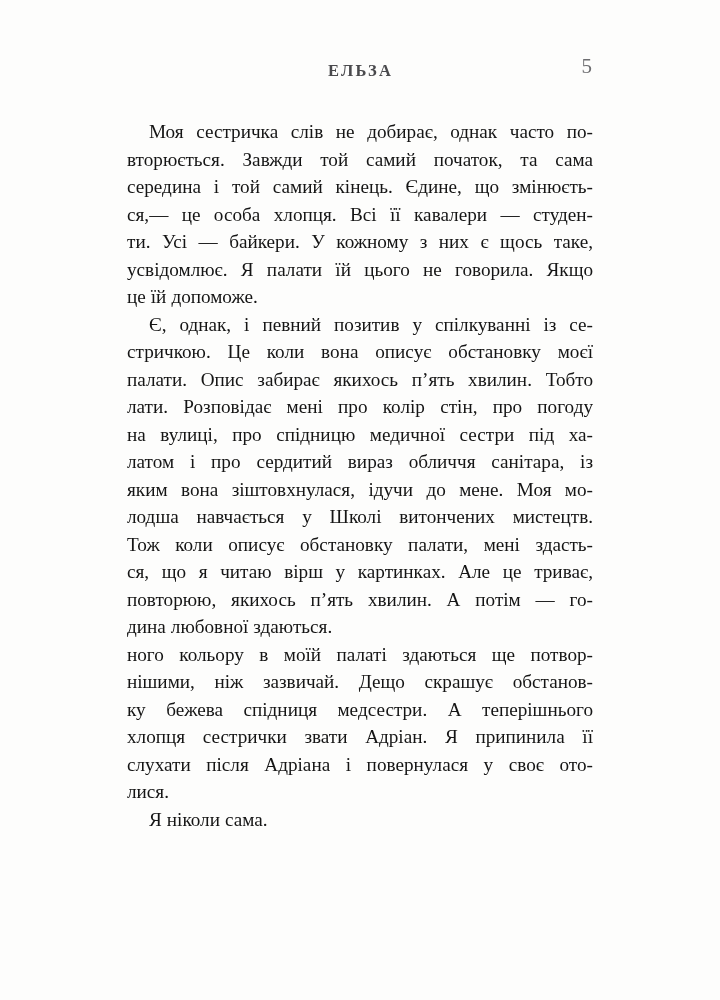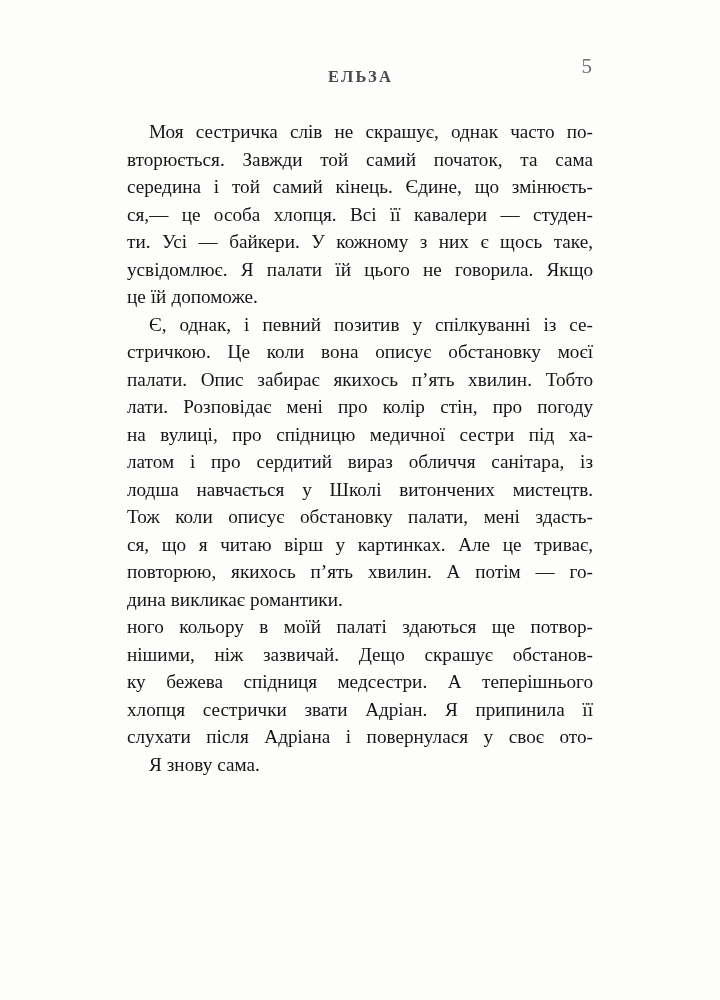--- a/index.html
+++ b/index.html
@@ -28,21 +28,21 @@
     position: absolute;
     top: 58px;
     left: 127px;
     width: 465px;
     height: 26px;
   }
   .head-title {
     position: absolute;
     left: 0;
     right: 0;
-    top: 9px;
+    top: 3px;
     text-align: center;
     font-size: 16.5px;
     letter-spacing: 2.2px;
     color: #4a4a4d;
     font-weight: 700;
     text-indent: 2.2px;
   }
   .head-folio {
     position: absolute;
     right: 0;
@@ -92,49 +92,51 @@
 <div class="page">
 
   <div class="running-head">
     <div class="head-title">ЕЛЬЗА</div>
     <div class="head-folio">5</div>
   </div>
 
   <div class="textblock">
 
     <p class="para">
-      <span class="ln first">Моя сестричка слів не скрашує, однак часто по-</span>
+      <span class="ln first">Моя сестричка слів не добирає, однак часто по-</span>
       <span class="ln">вторюється. Завжди той самий початок, та сама</span>
       <span class="ln">середина і той самий кінець. Єдине, що змінюєть-</span>
       <span class="ln">ся,— це особа хлопця. Всі її кавалери — студен-</span>
       <span class="ln">ти. Усі — байкери. У кожному з них є щось таке,</span>
       <span class="ln">усвідомлює. Я палати їй цього не говорила. Якщо</span>
       <span class="ln last">це їй допоможе.</span>
     </p>
 
     <p class="para">
       <span class="ln first">Є, однак, і певний позитив у спілкуванні із се-</span>
       <span class="ln">стричкою. Це коли вона описує обстановку моєї</span>
       <span class="ln">палати. Опис забирає якихось п’ять хвилин. Тобто</span>
       <span class="ln">лати. Розповідає мені про колір стін, про погоду</span>
       <span class="ln">на вулиці, про спідницю медичної сестри під ха-</span>
       <span class="ln">латом і про сердитий вираз обличчя санітара, із</span>
+      <span class="ln">яким вона зіштовхнулася, ідучи до мене. Моя мо-</span>
       <span class="ln">лодша навчається у Школі витончених мистецтв.</span>
       <span class="ln">Тож коли описує обстановку палати, мені здасть-</span>
       <span class="ln">ся, що я читаю вірш у картинках. Але це триває,</span>
       <span class="ln">повторюю, якихось п’ять хвилин. А потім — го-</span>
-      <span class="ln last">дина викликає романтики.</span>
+      <span class="ln last">дина любовної здаються.</span>
     </p>
 
     <p class="para">
       <span class="ln">ного кольору в моїй палаті здаються ще потвор-</span>
       <span class="ln">нішими, ніж зазвичай. Дещо скрашує обстанов-</span>
       <span class="ln">ку бежева спідниця медсестри. А теперішнього</span>
       <span class="ln">хлопця сестрички звати Адріан. Я припинила її</span>
       <span class="ln">слухати після Адріана і повернулася у своє ото-</span>
+      <span class="ln last">лися.</span>
     </p>
 
     <p class="para">
-      <span class="ln first last">Я знову сама.</span>
+      <span class="ln first last">Я ніколи сама.</span>
     </p>
 
   </div>
 </div>
 
 </body></html>

